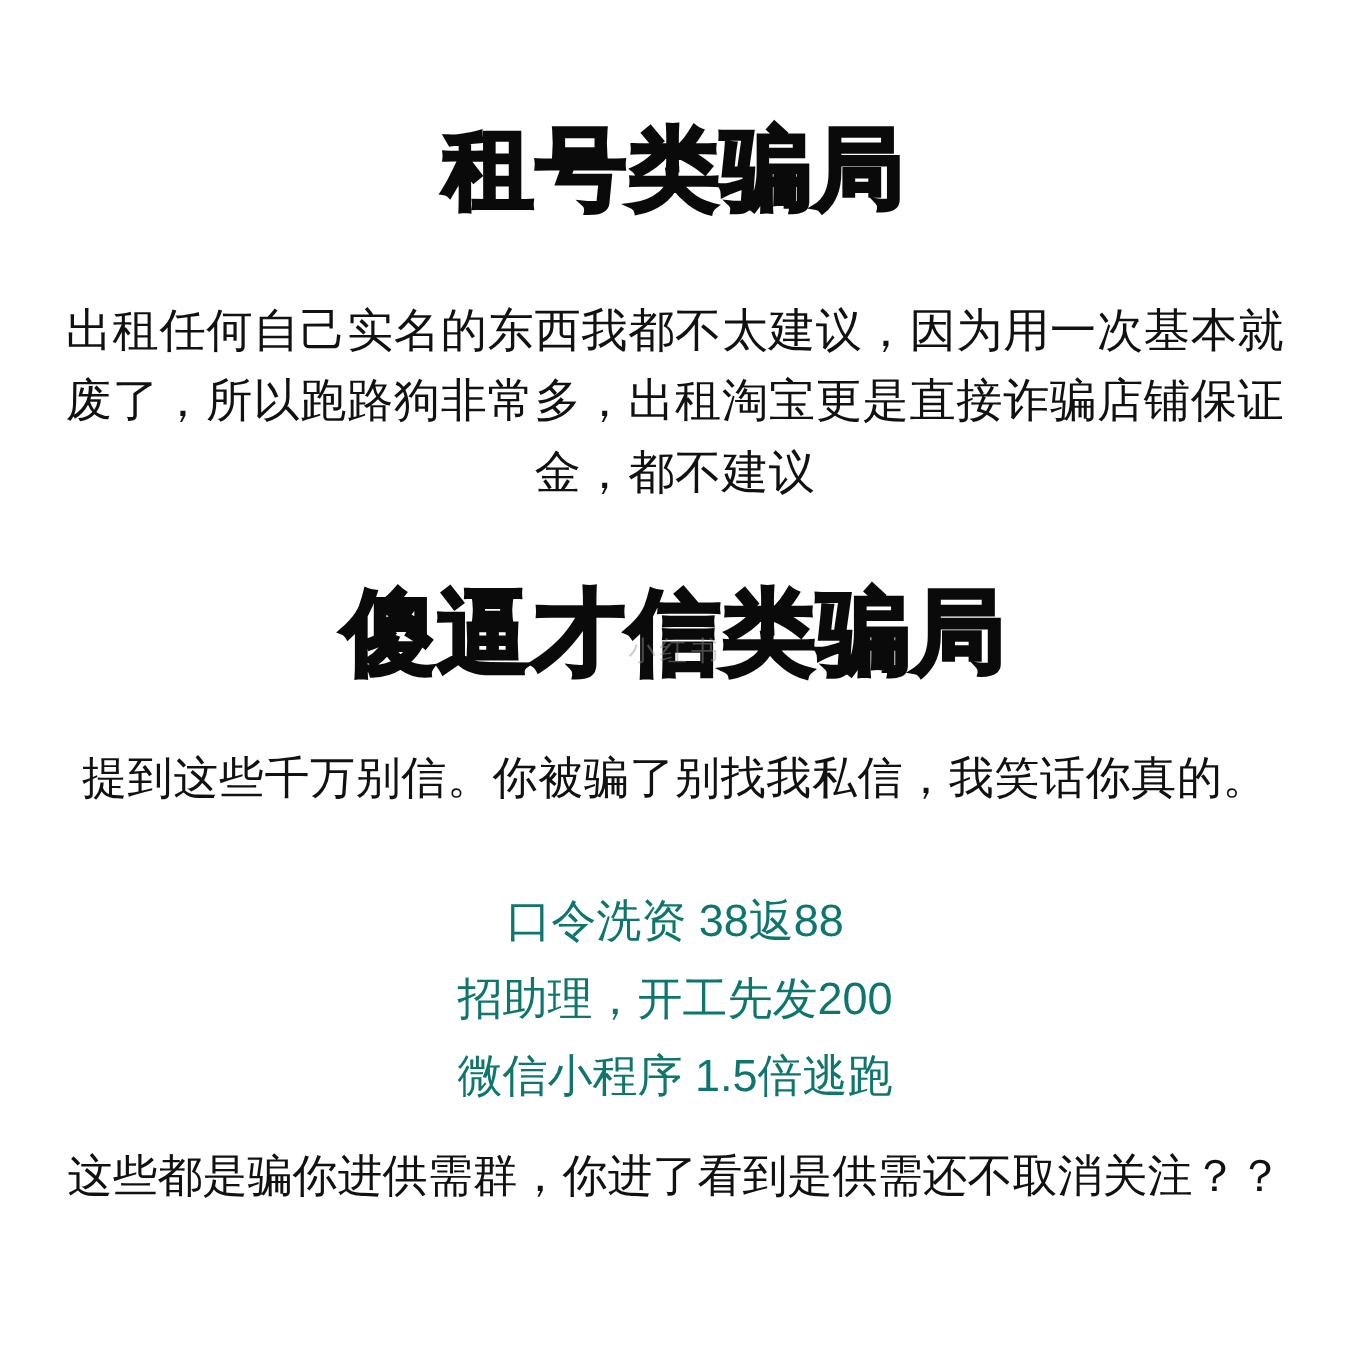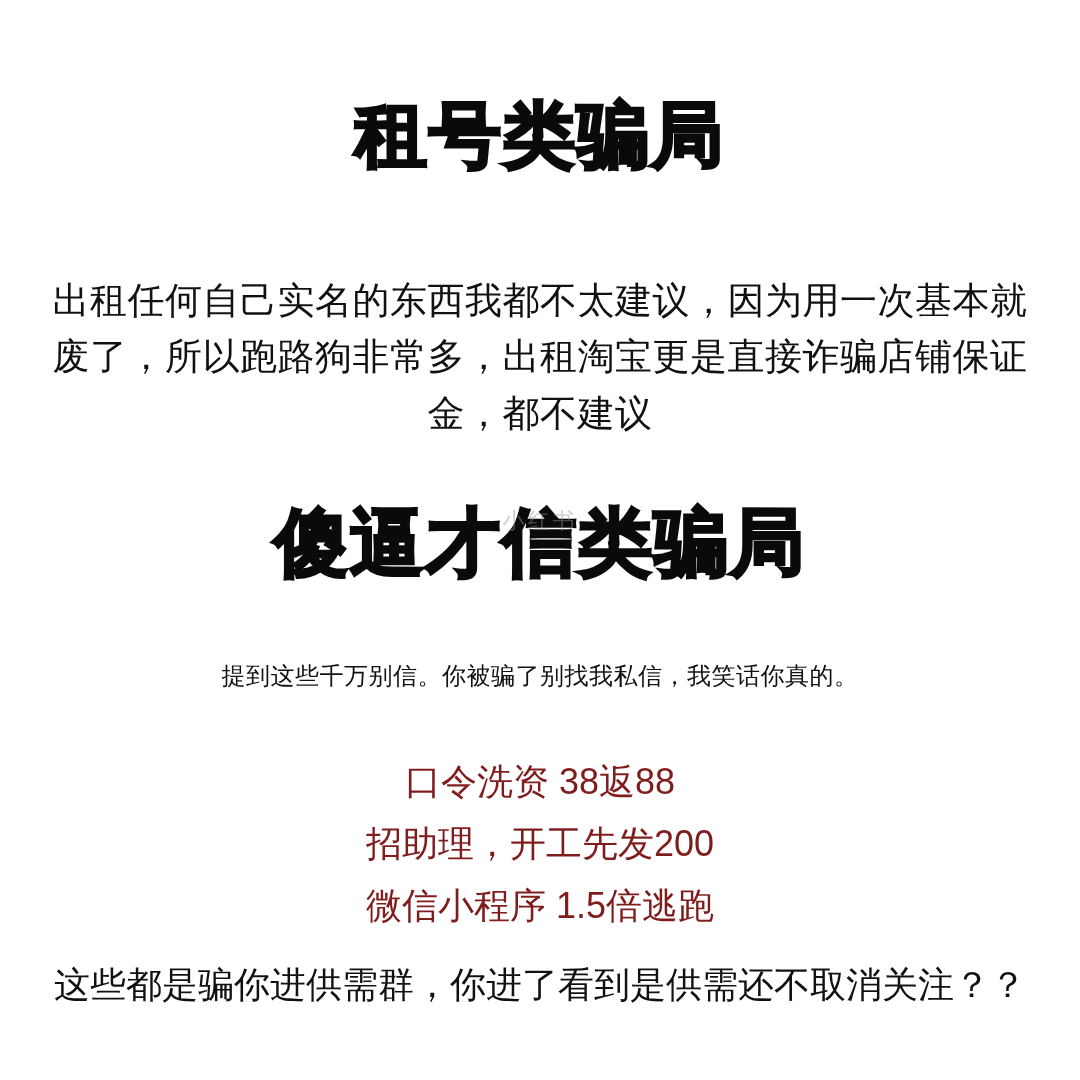--- a/index.html
+++ b/index.html
@@ -48,40 +48,40 @@
   .para {
     text-align: center;
     font-size: 37px;
     line-height: 1.52;
     color: #111111;
     font-family: "Liberation Sans", sans-serif;
     letter-spacing: 0.5px;
   }
 
   .para-1 {
-    margin-top: 98px;
+    margin-top: 62px;
     width: 1010px;
   }
 
   .para-2 {
-    margin-top: 75px;
+    margin-top: 48px;
     width: 1040px;
-    font-size: 24px;
+    font-size: 36px;
   }
 
   .list {
     margin-top: 56px;
     width: 1060px;
     text-align: center;
   }
 
   .list-item {
     font-size: 36px;
     line-height: 1.72;
-    color: #7f1d1d;
+    color: #0f766e;
     text-align: center;
   }
 
   .footnote {
     margin-top: 22px;
     width: 1070px;
     text-align: center;
     font-size: 36px;
     line-height: 1.5;
     color: #111111;

